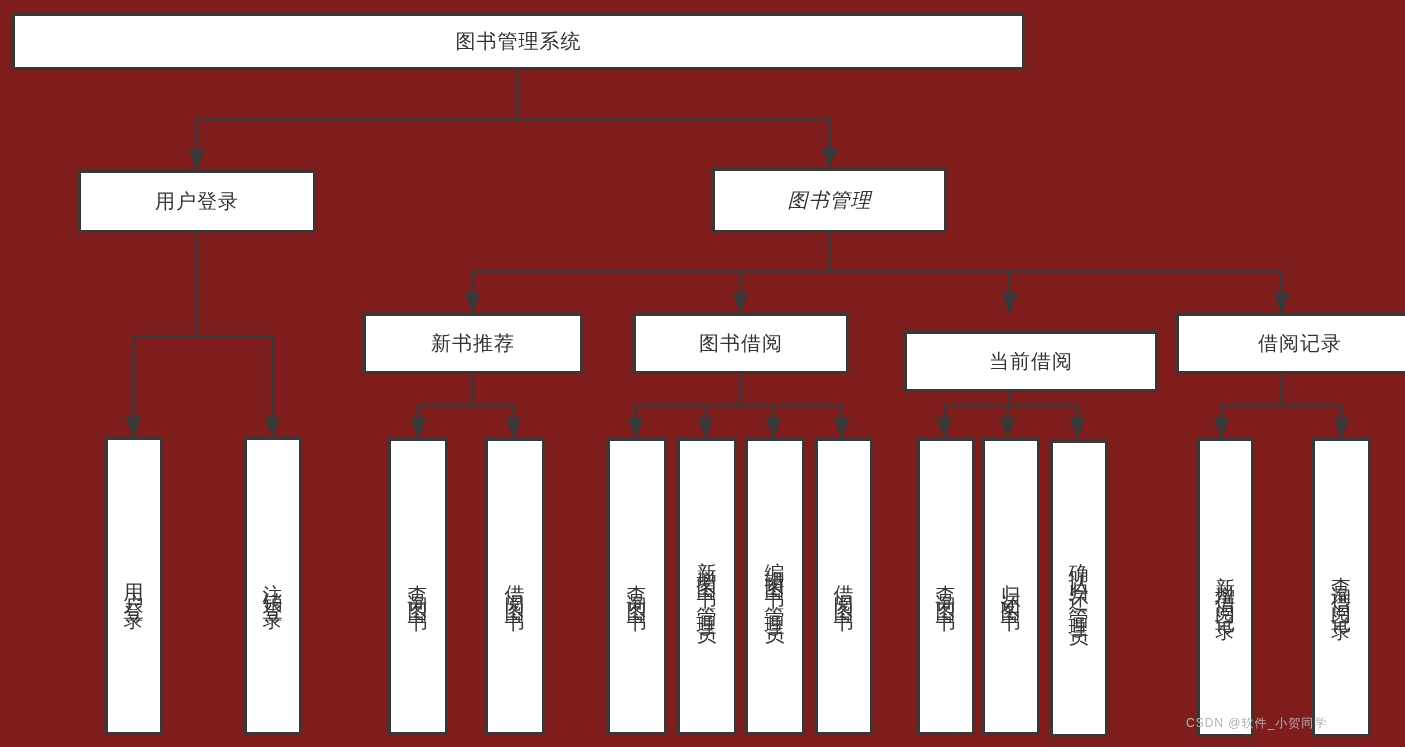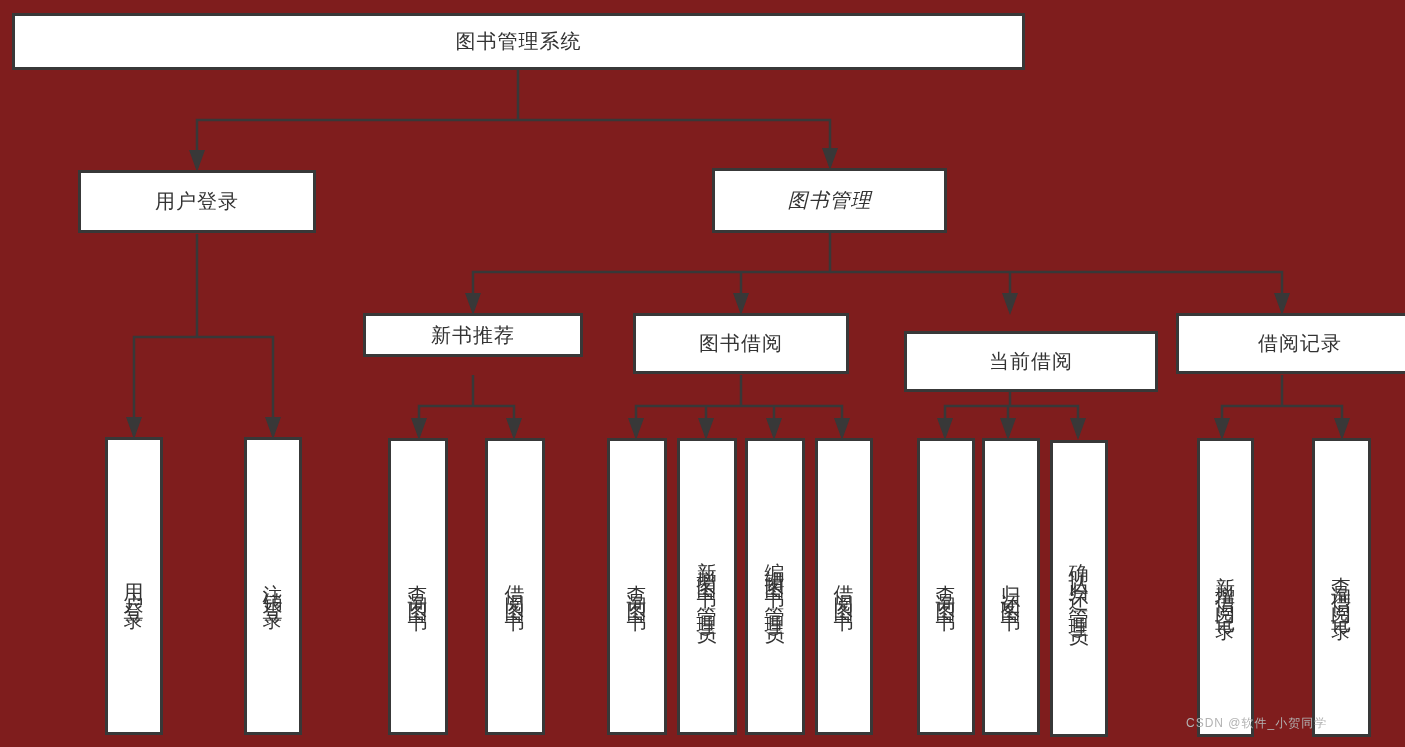--- a/index.html
+++ b/index.html
@@ -114,21 +114,21 @@
     <span>图书管理系统</span>
   </div>
 
   <div class="box" style="left:78px; top:170px; width:238px; height:63px;">
     <span>用户登录</span>
   </div>
   <div class="box" style="left:712px; top:168px; width:235px; height:65px;font-style:italic;">
     <span>图书管理</span>
   </div>
 
-  <div class="box" style="left:363px; top:313px; width:220px; height:44px;">
+  <div class="box" style="left:363px; top:313px; width:220px; height:61px;">
     <span>新书推荐</span>
   </div>
   <div class="box" style="left:633px; top:313px; width:216px; height:61px;">
     <span>图书借阅</span>
   </div>
   <div class="box" style="left:904px; top:331px; width:254px; height:61px;">
     <span>当前借阅</span>
   </div>
   <div class="box" style="left:1176px; top:313px; width:248px; height:61px;">
     <span>借阅记录</span>

